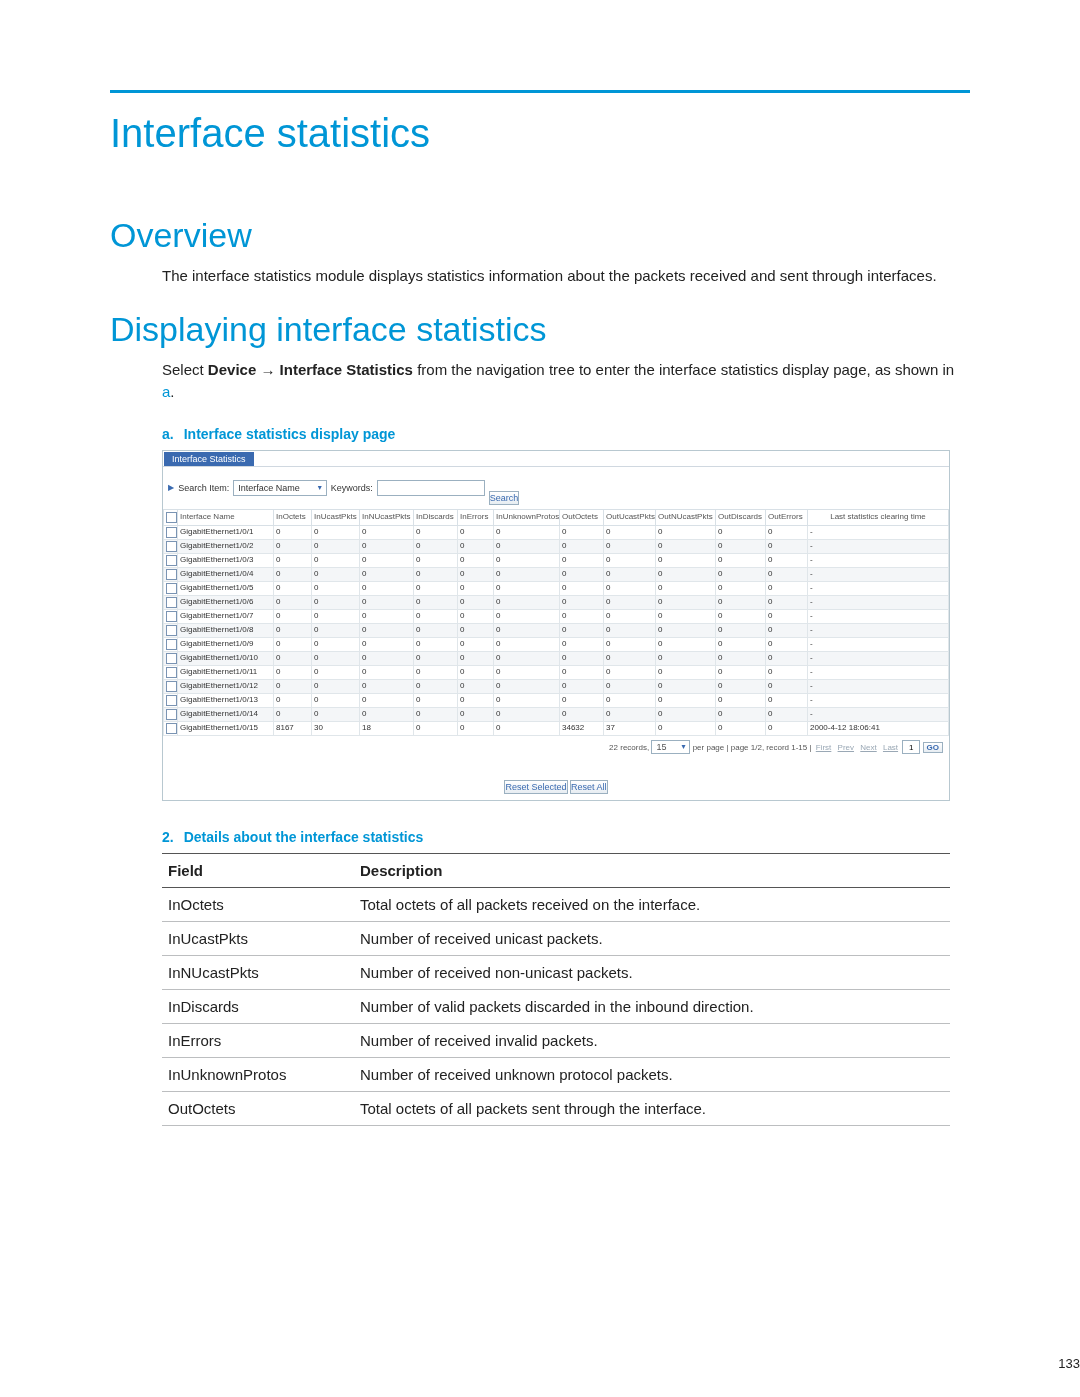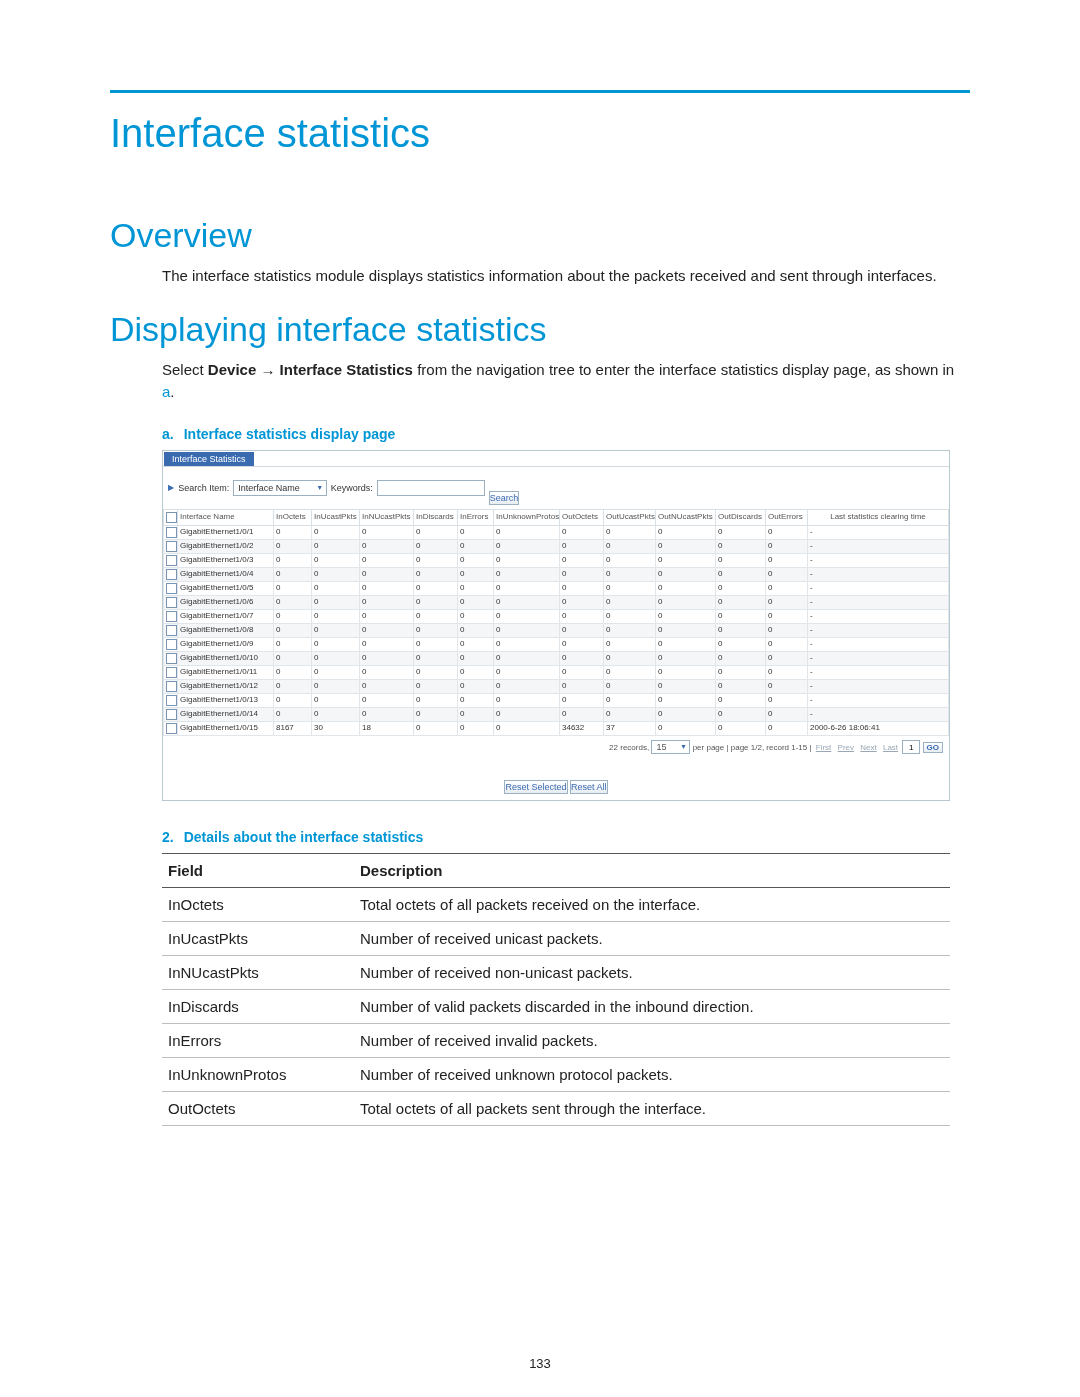--- a/index.html
+++ b/index.html
@@ -183,21 +183,21 @@
   table.details td {
     border-bottom: 1px solid #bcbec0;
     padding: 8px 6px;
   }
   table.details td.field { width: 180px; }
 
   .page-number {
     position: absolute;
     bottom: 26px;
     left: 0; right: 0;
-    text-align: center;
+    text-align: right;
     font-size: 13px;
   }
 </style>
 </head>
 <body>
 
 <div class="page">
   <div class="top-rule"></div>
   <h1 class="page-title">Interface statistics</h1>
 
@@ -496,21 +496,21 @@
             <td>30</td>
             <td>18</td>
             <td>0</td>
             <td>0</td>
             <td>0</td>
             <td>34632</td>
             <td>37</td>
             <td>0</td>
             <td>0</td>
             <td>0</td>
-            <td style="white-space: normal;">2000-6-26 18:06:41</td>
+            <td style="white-space: normal;">2000-4-12 18:06:41</td>
           </tr>
         </tbody>
     </table>
 
     <div class="pager">
       <span>22 records,</span>
       <span class="ui-select" style="height:12px;gap:15px;">
         <span>15</span>
           <span class="v">▾</span>
       </span>

